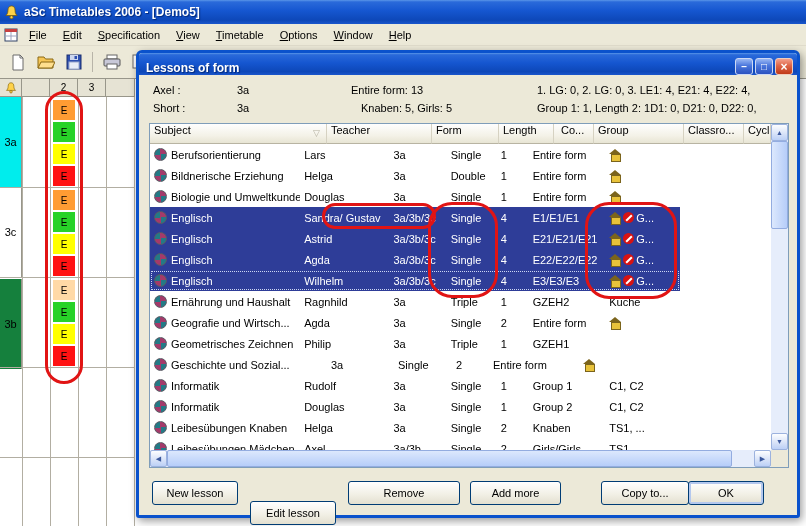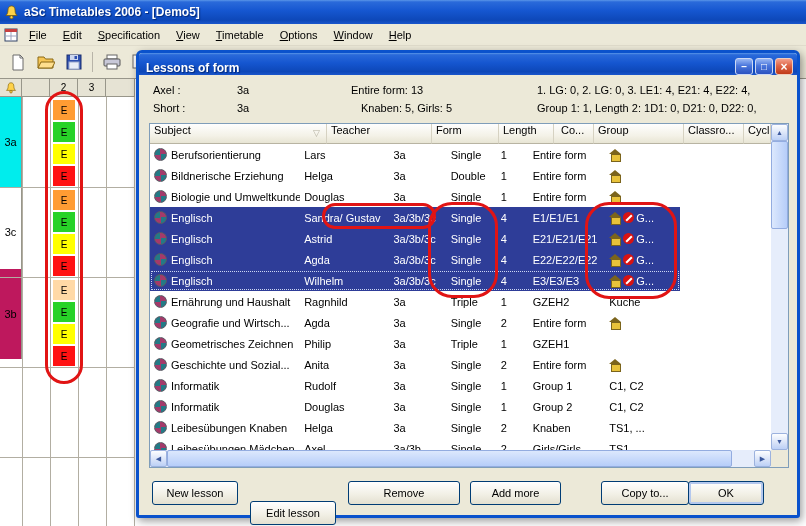--- a/index.html
+++ b/index.html
@@ -157,21 +157,21 @@
       </div>
     <div class="gh" style="left:78px;width:28px">
         <span>3</span>
       </div>
     <div class="gh" style="left:106px;width:29px">
         <span></span>
       </div>
 
     <div class="glabel" style="top: 18px; background-color: rgb(0, 237, 237);">3a</div>
     <div class="glabel" style="top: 108px; background-color: rgb(255, 255, 255);">3c</div>
-    <div class="glabel" style="top: 190px; background-color: #be185d;">3b</div>
+    <div class="glabel" style="top: 200px; background-color: #15803d;">3b</div>
 
     <div class="gcell" style="left: 53px; top: 21px; background-color: rgb(255, 156, 51);">E</div>
     <div class="gcell" style="left: 53px; top: 43px; background-color: rgb(40, 210, 40);">E</div>
     <div class="gcell" style="left: 53px; top: 65px; background-color: rgb(255, 255, 0);">E</div>
     <div class="gcell" style="left: 53px; top: 87px; background-color: rgb(255, 18, 18);">E</div>
     <div class="gcell" style="left: 53px; top: 111px; background-color: rgb(255, 156, 51);">E</div>
     <div class="gcell" style="left: 53px; top: 133px; background-color: rgb(40, 210, 40);">E</div>
     <div class="gcell" style="left: 53px; top: 155px; background-color: rgb(255, 255, 0);">E</div>
     <div class="gcell" style="left: 53px; top: 177px; background-color: rgb(255, 18, 18);">E</div>
     <div class="gcell" style="left: 53px; top: 201px; background-color: rgb(255, 217, 166);">E</div>
@@ -383,21 +383,20 @@
           <div class="c cn">1</div>
           <div class="c cg">GZEH1</div>
           <div class="c cm"></div>
           <div class="c cy"></div>
         </div>
         <div class="r">
           <div class="c cs">
               <i class="li"></i>
               <span>Geschichte und Sozial...</span>
             </div>
-          <div class="c ct">Anita</div>
           <div class="c cf">3a</div>
           <div class="c cl">Single</div>
           <div class="c cn">2</div>
           <div class="c cg">Entire form</div>
           <div class="c cm">
               <i class="house"></i>
               <span></span>
             </div>
           <div class="c cy"></div>
         </div>

